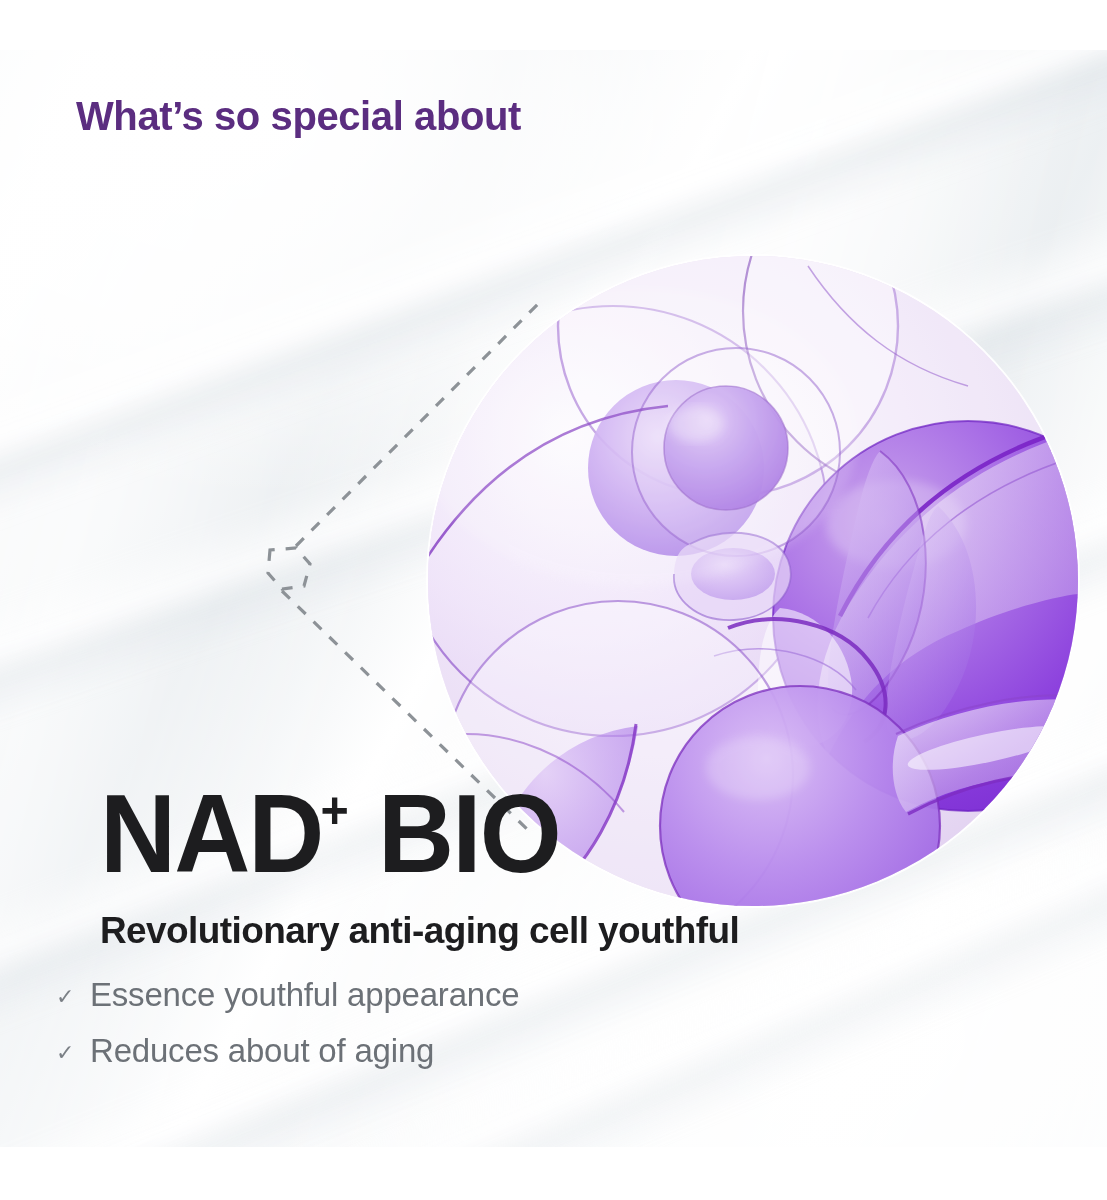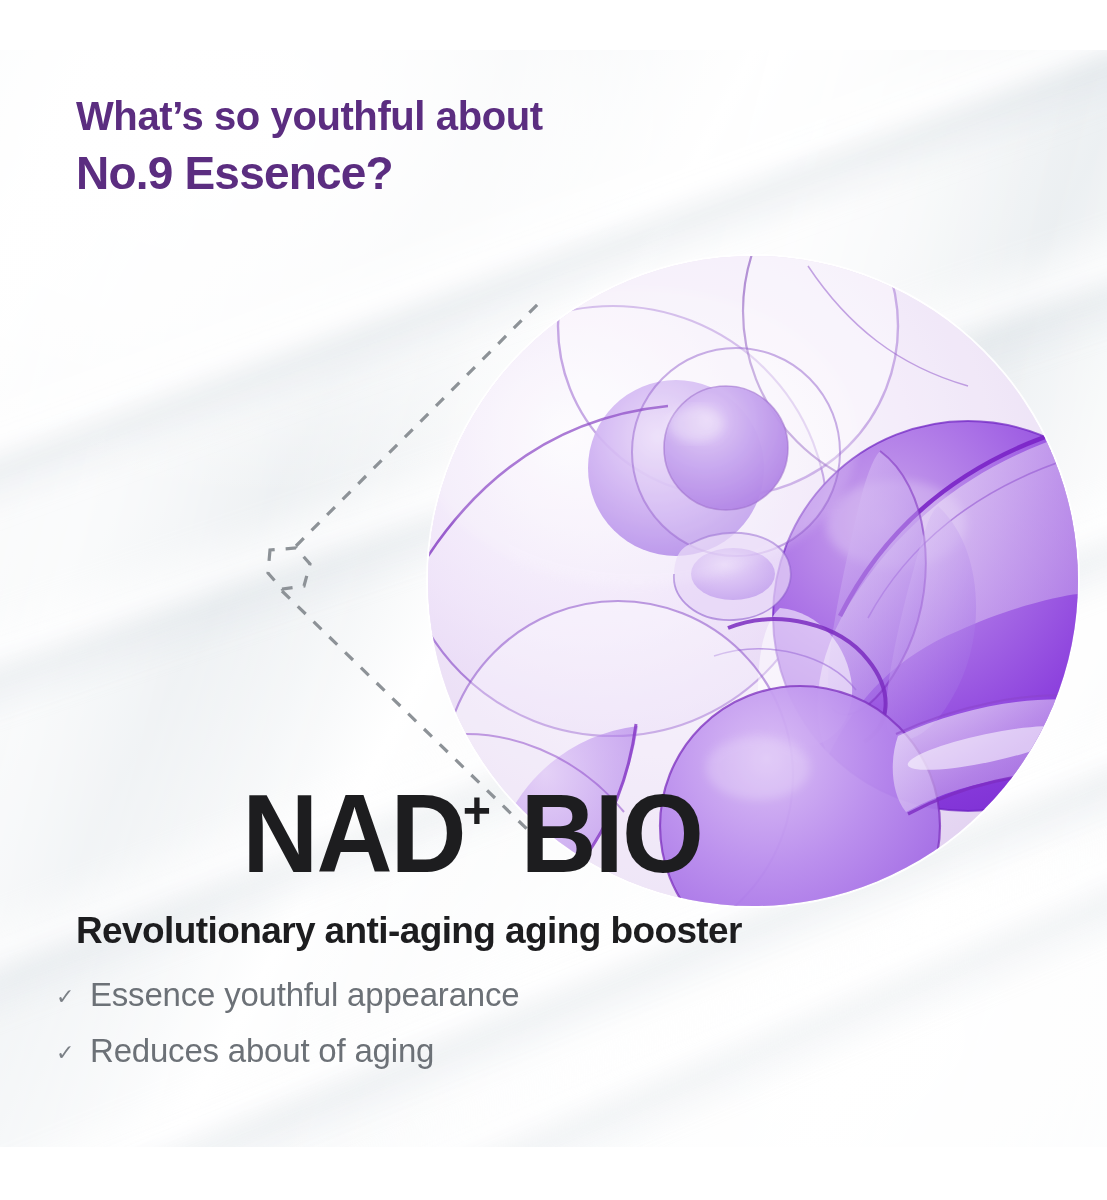--- a/index.html
+++ b/index.html
@@ -143,24 +143,23 @@
     overflow: hidden;
     z-index: 20;
     background: #f2eaf8;
     box-shadow: 0 0 0 2px rgba(255,255,255,0.9);
   }
   #bubble-circle svg { display:block; }
 
   
   #product {
     position: absolute;
-    left: 76px;
+    left: 100px;
     top: 778px;
     z-index: 45;
-    text-align: right;
   }
   #nadbio {
     margin: 0;
     font-size: 112px;
     font-weight: 800;
     letter-spacing: -2px;
     line-height: 1;
     color: #1d1d1f;
     white-space: nowrap;
     transform: scaleX(0.94);
@@ -222,22 +221,21 @@
     <div class="glow-tl"></div>
     <div class="glow-br"></div>
     <div class="fold fold-a"></div>
     <div class="fold fold-b"></div>
     <div class="fold fold-c"></div>
     <div class="fold fold-d"></div>
     <div class="fold fold-e"></div>
   </div>
 
   <div id="heading">
-    <div class="line1" style="color:#5B2D80">What’s so youthful about</div>
-    <div class="line2" style="color:#5B2D80">No.9 Essence?</div>
+    <div class="line1" style="color:#5B2D80">What’s so special about</div>
   </div>
 
   <svg id="pointer" viewBox="0 0 420 540" width="420" height="540">
     <g fill="none" stroke="#8d9297" stroke-width="3.2" stroke-dasharray="11 11" stroke-linecap="butt">
       <path d="M 40 250 L 38 273 L 52 289 L 74 286 L 80 264 L 66 248 Z"></path>
       <path d="M 66 246 L 310 2"></path>
       <path d="M 52 291 L 300 532"></path>
     </g>
   </svg>
 
@@ -362,21 +360,21 @@
       <path d="M 0 300 C 60 210 140 160 240 150" fill="none" stroke="#7b2fbe" stroke-width="2.6" opacity=".75"></path>
       <path d="M 12 480 C 80 470 150 500 196 556" fill="none" stroke="#8a44c8" stroke-width="2" opacity=".5"></path>
       <path d="M 380 10 C 420 70 470 110 540 130" fill="none" stroke="#8d52c9" stroke-width="1.5" opacity=".5"></path>
 
       <ellipse cx="210" cy="180" rx="220" ry="150" fill="#ffffff" opacity=".16" filter="url(#softblur)"></ellipse>
     </svg>
   </div>
 
   <div id="product">
     <div id="nadbio"><span>NAD</span><span class="plus">+</span><span> BIO</span></div>
-    <div id="tagline">Revolutionary anti-aging aging booster</div>
+    <div id="tagline">Revolutionary anti-aging cell youthful</div>
   </div>
 
   <ul id="benefits">
     <li>
       <span class="check">✓</span>
       <span>Essence youthful appearance</span>
     </li>
     <li>
       <span class="check">✓</span>
       <span>Reduces about of aging</span>

